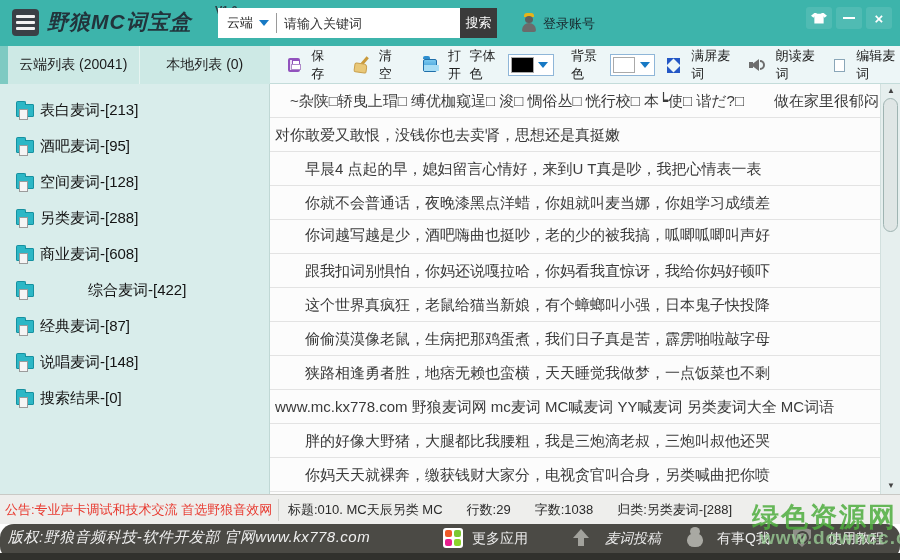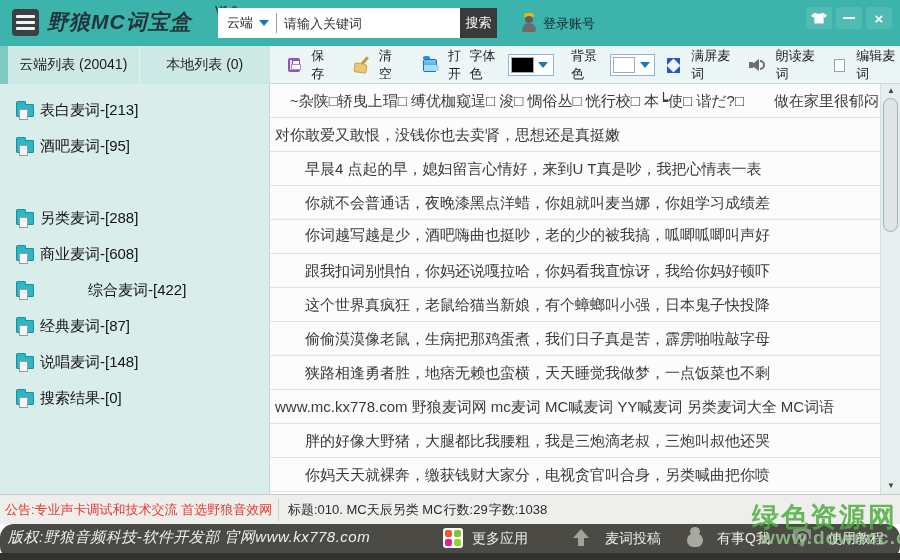--- a/index.html
+++ b/index.html
@@ -87,21 +87,21 @@
   .row { position:absolute; left:0; width:610px; height:34px; line-height:33px; font-size:15px; color:#3a3a3a;
          border-bottom:1px solid #e3e3e3; padding-left:5px; white-space:pre; overflow:hidden; cursor:default; }
   #scrollbar { left:880px; top:84px; width:20px; height:410px; background:#e6efee; border-left:1px solid #d2e0de; }
   .sb-arrow { position:absolute; left:0; width:20px; height:14px; font-size:8px; color:#444; text-align:center; line-height:14px; cursor:pointer; }
   .sb-thumb { position:absolute; left:2px; top:14px; width:15px; height:134px; background:#dfe6e5; border:1px solid #9fb4b2; border-radius:8px; cursor:pointer; }
 
   
   #statusbar { left:0; top:494px; width:900px; height:30px; background:#eeeeec; border-top:1px solid #c9c9c5; }
   .announce { left:5px; top:0; height:30px; line-height:29px; font-size:13px; color:#e83a30; }
   .stat-divider { left:278px; top:4px; width:1px; height:22px; background:#cfcfcb; }
-  .stats { left:288px; top:0; height:30px; display:flex; gap:1px; align-items:center; font-size:13px; color:#2a2a2a; }
+  .stats { left:288px; top:0; height:30px; display:flex; gap:24px; align-items:center; font-size:13px; color:#2a2a2a; }
 
   
   #bottombar { left:0; top:524px; width:900px; height:36px; background:#4b4a45;border-radius:14px; }
   #bottombar::after { content:""; position:absolute; left:0; bottom:0; width:900px; height:7px; background:#31312d; }
   .copyright { left:8px; top:4px; font-size:15px; font-style:italic; color:#efefef; letter-spacing:0.5px; }
   .bitem-label { top:6px; font-size:14px; color:#ececec; cursor:pointer; }
   .grid-icon { left:443px; top:528px; width:20px; height:20px; background:#fff; border-radius:3px; padding:2px;
                display:grid; grid-template-columns:1fr 1fr; gap:2px; }
   .grid-icon span { border-radius:2px; }
   .uparrow { left:573px; top:529px; width:16px; height:18px; }
@@ -214,20 +214,24 @@
 
 <div id="sidebar" class="abs">
   <div class="cat" style="top:8px;">
       <span class="folder"></span>
       <span class="cat-label">表白麦词-[213]</span>
     </div>
   <div class="cat" style="top:44px;">
       <span class="folder"></span>
       <span class="cat-label">酒吧麦词-[95]</span>
     </div>
+  <div class="cat" style="top:80px;">
+      <span class="folder"></span>
+      <span class="cat-label">空间麦词-[128]</span>
+    </div>
   <div class="cat" style="top:116px;">
       <span class="folder"></span>
       <span class="cat-label">另类麦词-[288]</span>
     </div>
   <div class="cat" style="top:152px;">
       <span class="folder"></span>
       <span class="cat-label">商业麦词-[608]</span>
     </div>
   <div class="cat" style="top:188px;padding-left:48px;">
       <span class="folder"></span>
@@ -267,34 +271,35 @@
   <div class="sb-arrow" style="top:395px;">▼</div>
 </div>
 
 <div id="statusbar" class="abs">
   <div class="announce abs">公告:专业声卡调试和技术交流 首选野狼音效网</div>
   <div class="stat-divider abs"></div>
   <div class="stats abs">
     <span>标题:010. MC天辰另类 MC</span>
     <span>行数:29</span>
     <span>字数:1038</span>
+    <span>归类:另类麦词-[288]</span>
   </div>
 </div>
 
 <div id="bottombar" class="abs">
   <div class="copyright abs">版权:野狼音频科技-软件开发部  官网www.kx778.com</div>
 </div>
 <div class="grid-icon abs">
   <span id="g0" style="background-color: rgb(240, 90, 40);"></span>
     <span id="g1" style="background-color: rgb(124, 200, 50);"></span>
     <span id="g2" style="background-color: rgb(232, 30, 142);"></span>
     <span id="g3" style="background-color: rgb(140, 212, 42);"></span>
 </div>
 <div class="bitem-label abs" style="left:472px; top:530px;">更多应用</div>
 <div class="uparrow abs"></div>
-<div class="bitem-label abs" style="left:605px; top:530px;">麦词投稿</div>
+<div class="bitem-label abs" style="left:605px; top:530px;font-style:italic;">麦词投稿</div>
 <div class="penguin abs"></div>
 <div class="bitem-label abs" style="left:717px; top:530px;">有事Q我</div>
 <div class="shield abs"></div>
 <div class="bitem-label abs" style="left:828px; top:530px;">使用教程</div>
 
 <div class="wm1 abs">绿色资源网</div>
 <div class="wm2 abs">www.downcc.com</div>
 
 </body></html>

